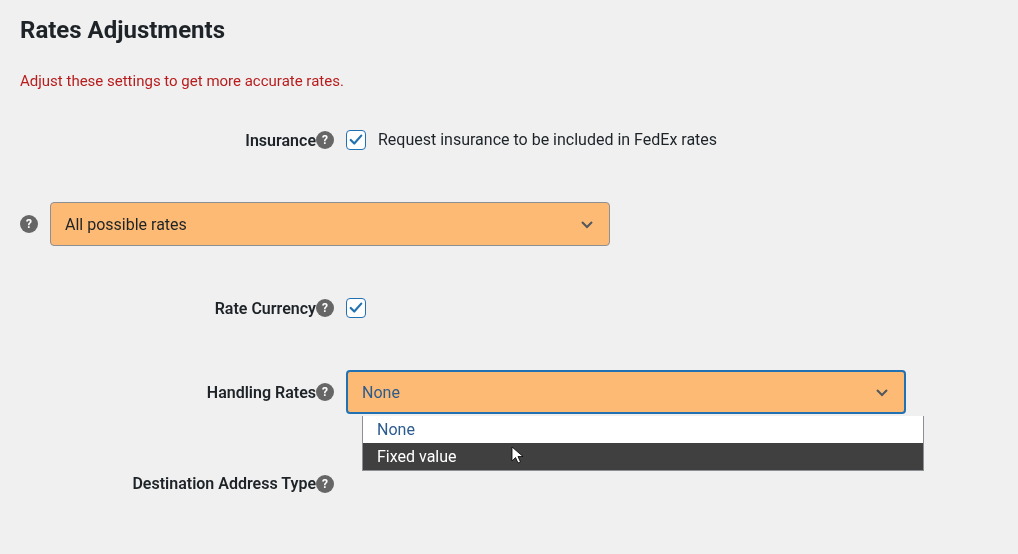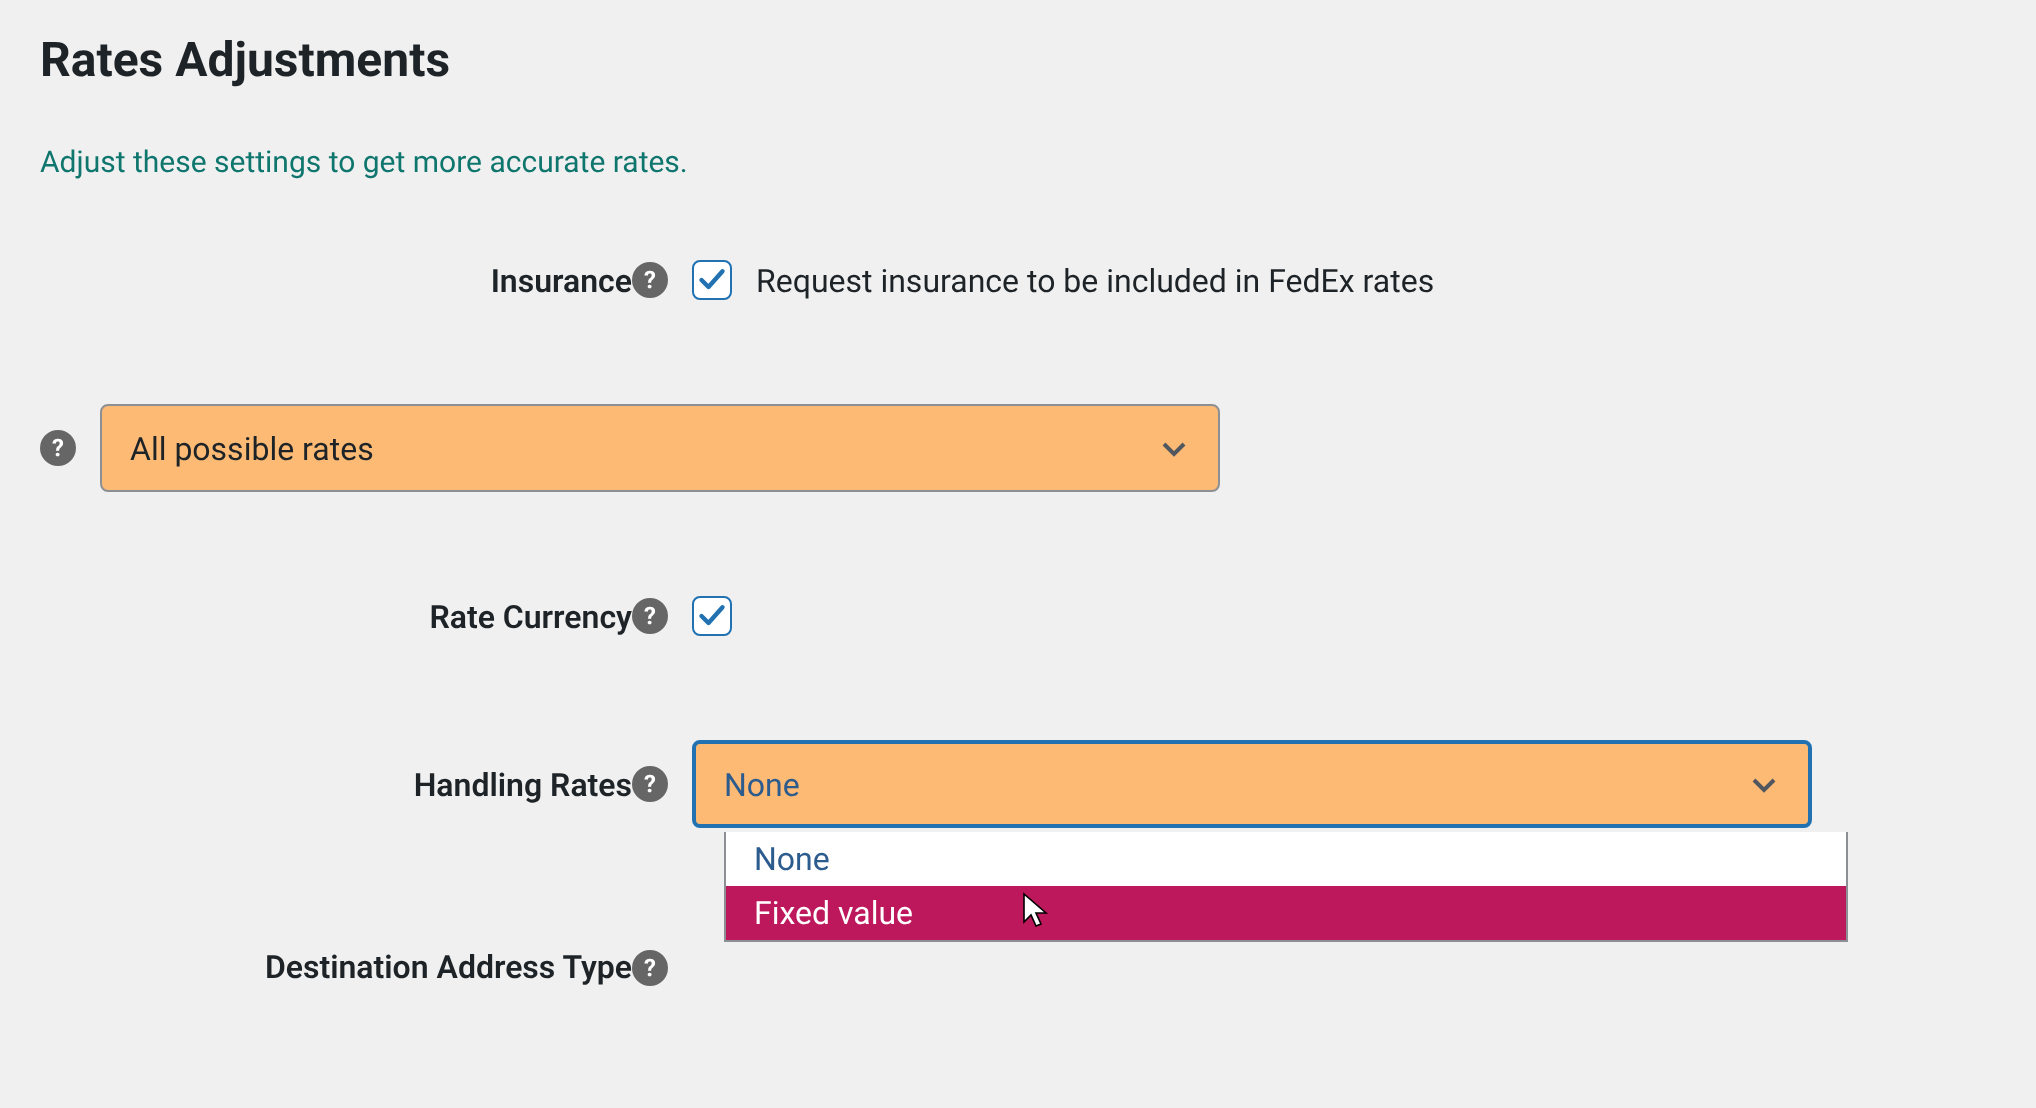--- a/index.html
+++ b/index.html
@@ -16,21 +16,21 @@
       padding: 16px 20px;
     }
     .section-title {
       font-size: 24px;
       font-weight: 700;
       color: #1d2327;
       margin-bottom: 28px;
     }
     .section-desc {
       font-size: 15px;
-      color: #0f766e;
+      color: #b91c1c;
       margin-bottom: 40px;
     }
     .form-row {
       display: flex;
       align-items: center;
       margin-bottom: 52px;
       position: relative;
     }
     .form-label {
       width: 296px;
@@ -49,21 +49,20 @@
       display: inline-flex;
       align-items: center;
       justify-content: center;
       font-size: 12px;
       font-weight: bold;
       margin-right: 12px;
       flex-shrink: 0;
     }
     .control-area {
       display: flex;
-      align-items: center;
       flex: 1;
     }
     .checkbox {
       width: 20px;
       height: 20px;
       border: 1px solid #8c8f94;
       border-radius: 4px;
       background: #fff;
       display: inline-flex;
       align-items: center;
@@ -118,21 +117,21 @@
       z-index: 10;
     }
     .dropdown-option {
       padding: 4px 14px;
       font-size: 16px;
       color: #2c5b8e;
       cursor: pointer;
       position: relative;
     }
     .dropdown-option.highlighted {
-      background: #be185d;
+      background: #404040;
       color: #fff;
     }
     .cursor {
       position: absolute;
       width: 16px;
       height: 20px;
       pointer-events: none;
     }
     .handling-row {
       margin-bottom: 60px;

